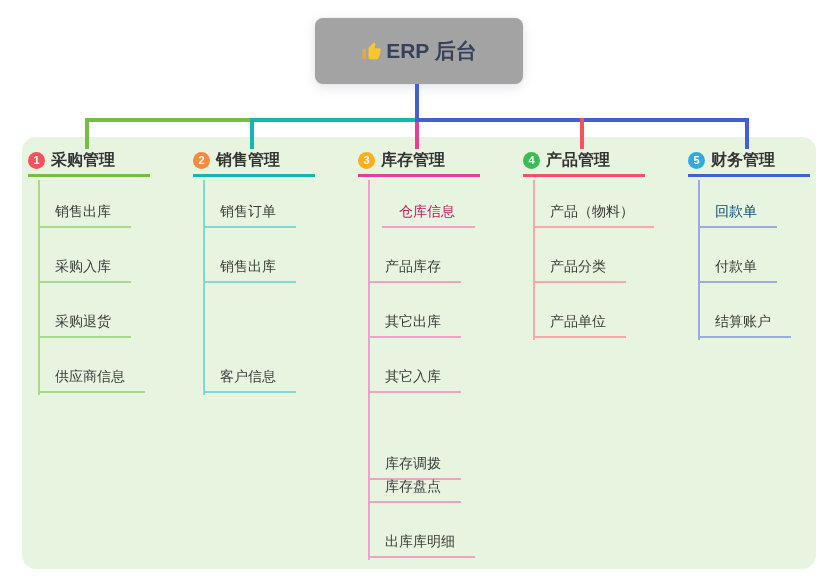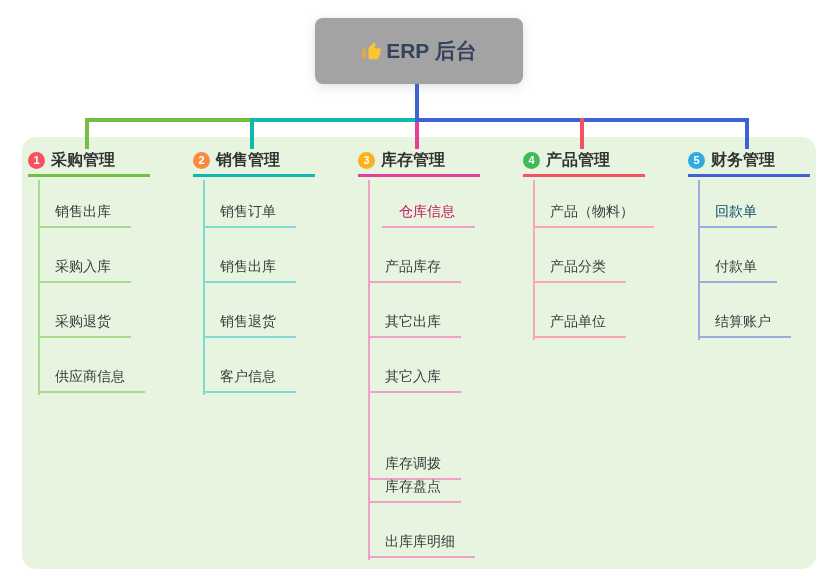--- a/index.html
+++ b/index.html
@@ -64,21 +64,20 @@
     <div class="child" style="left: 38px; top: 312px; border-bottom-color: rgb(169, 217, 140); color: rgb(58, 58, 58);">采购退货</div>
     <div class="child" style="left: 38px; top: 367px; border-bottom-color: rgb(169, 217, 140); color: rgb(58, 58, 58);">供应商信息</div>
     <div class="drop" style="left: 250px; top: 118px; height: 31px; background: rgb(18, 183, 174);"></div>
     <div class="hdr" style="left: 193px; border-bottom-color: rgb(18, 183, 174); color: rgb(51, 51, 51);">
       <span class="badge" style="background: rgb(248, 138, 64);">2</span>
       <span>销售管理</span>
     </div>
     <div class="spine" style="left: 203px; top: 180px; height: 215px; background: rgb(130, 216, 210);"></div>
     <div class="child" style="left: 203px; top: 257px; border-bottom-color: rgb(130, 216, 210); color: rgb(58, 58, 58);">销售出库</div>
     <div class="child" style="left: 203px; top: 202px; border-bottom-color: rgb(130, 216, 210); color: rgb(58, 58, 58);">销售订单</div>
-    <div class="child" style="left: 203px; top: 312px; border-bottom-color: rgb(130, 216, 210); color: rgb(58, 58, 58);">销售退货</div>
     <div class="child" style="left: 203px; top: 367px; border-bottom-color: rgb(130, 216, 210); color: rgb(58, 58, 58);">客户信息</div>
     <div class="drop" style="left: 415px; top: 122px; height: 27px; background: rgb(232, 63, 150);"></div>
     <div class="hdr" style="left: 358px; border-bottom-color: rgb(232, 63, 150); color: rgb(51, 51, 51);">
       <span class="badge" style="background: rgb(255, 175, 28);">3</span>
       <span>库存管理</span>
     </div>
     <div class="spine" style="left: 368px; top: 180px; height: 380px; background: rgb(243, 160, 198);"></div>
     <div class="child" style="left: 382px; top: 202px; border-bottom-color: rgb(243, 160, 198); color: #be185d;">仓库信息</div>
     <div class="child" style="left: 368px; top: 257px; border-bottom-color: rgb(243, 160, 198); color: rgb(58, 58, 58);">产品库存</div>
     <div class="child" style="left: 368px; top: 312px; border-bottom-color: rgb(243, 160, 198); color: rgb(58, 58, 58);">其它出库</div>

